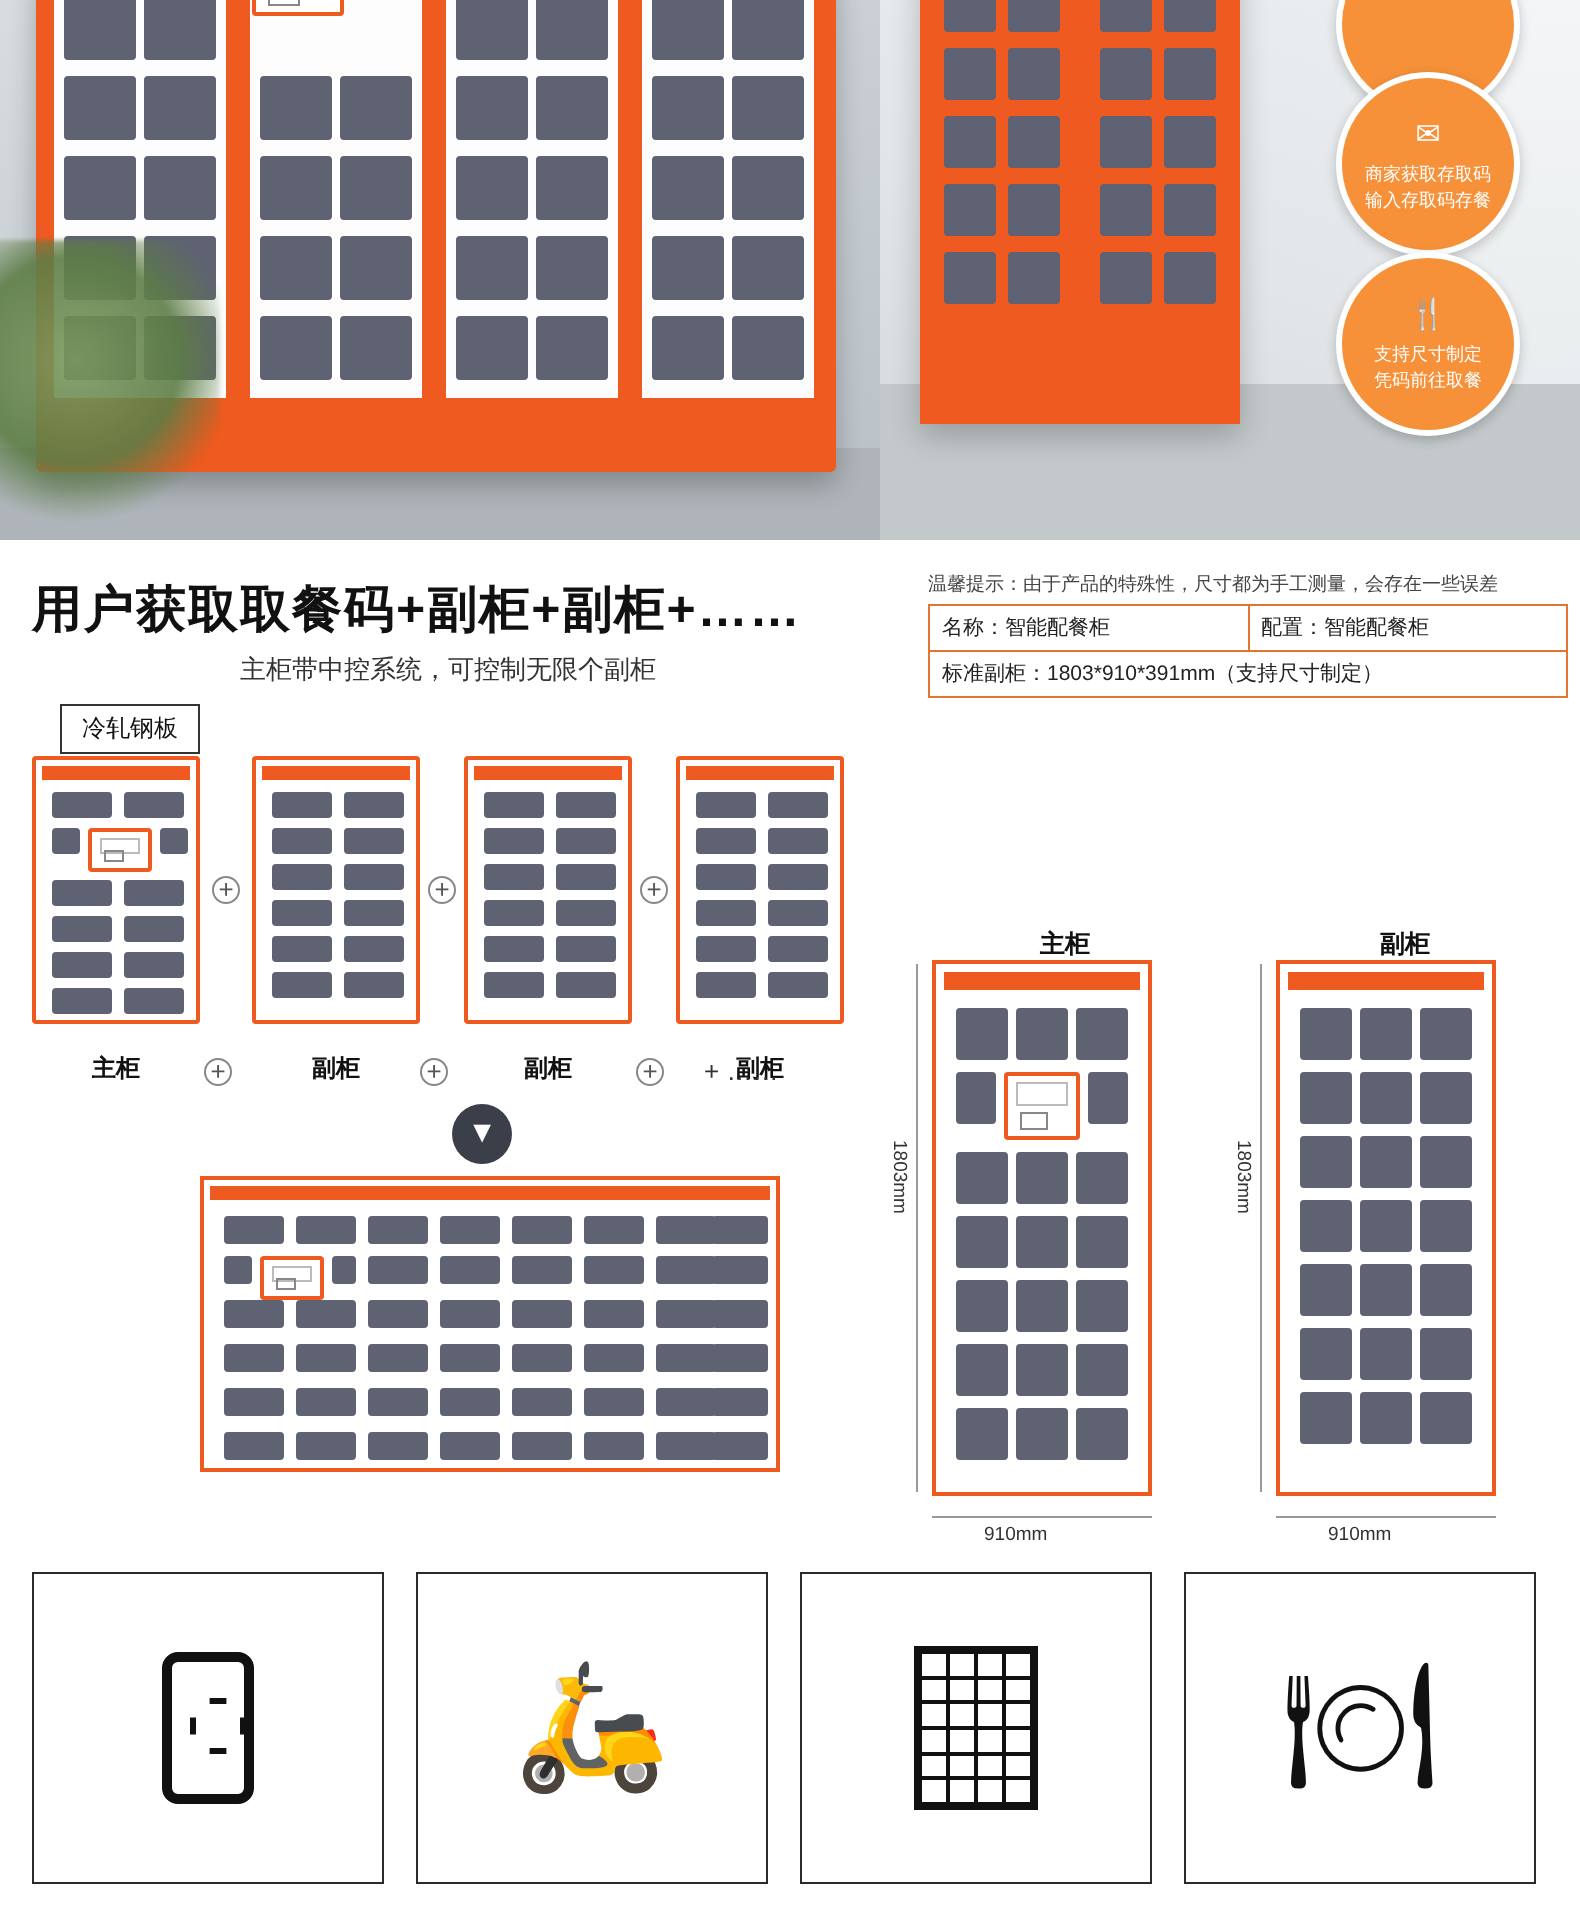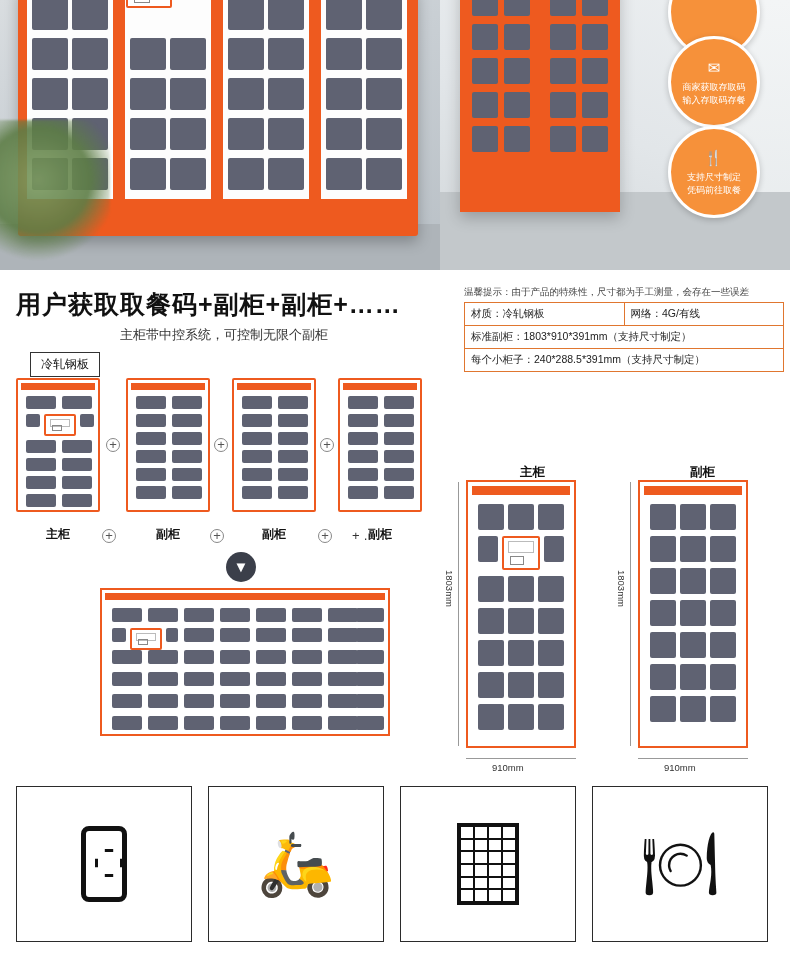--- a/index.html
+++ b/index.html
@@ -267,29 +267,26 @@
   </div>
 </div>
 
 <div class="headline">用户获取取餐码+副柜+副柜+……</div>
 <div class="subline">主柜带中控系统，可控制无限个副柜</div>
 <div class="sys-tag">冷轧钢板</div>
 
 <div class="note">温馨提示：由于产品的特殊性，尺寸都为手工测量，会存在一些误差</div>
 <table class="spec">
   <tbody>
-  <tr>
-    <td class="half">材质：冷轧钢板</td>
-    <td class="half">网络：4G/有线</td>
+      <tr>
+    <td class="half">名称：智能配餐柜</td>
+    <td class="half">配置：智能配餐柜</td>
   </tr>
   <tr>
     <td colspan="2">标准副柜：1803*910*391mm（支持尺寸制定）</td>
-  </tr>
-  <tr>
-    <td colspan="2">每个小柜子：240*288.5*391mm（支持尺寸制定）</td>
   </tr>
 </tbody>
   </table>
 
 <div class="mini" style="left:16px;top:378px;width:84px;height:134px;">
   <div class="top"></div>
   <div class="cell" style="left:8px;top:16px;width:30px;height:13px;"></div>
   <div class="cell" style="left:44px;top:16px;width:30px;height:13px;"></div>
   <div class="screen-box" style="left:26px;top:34px;width:32px;height:22px;">
     <div class="scr" style="height:8px;"></div>

